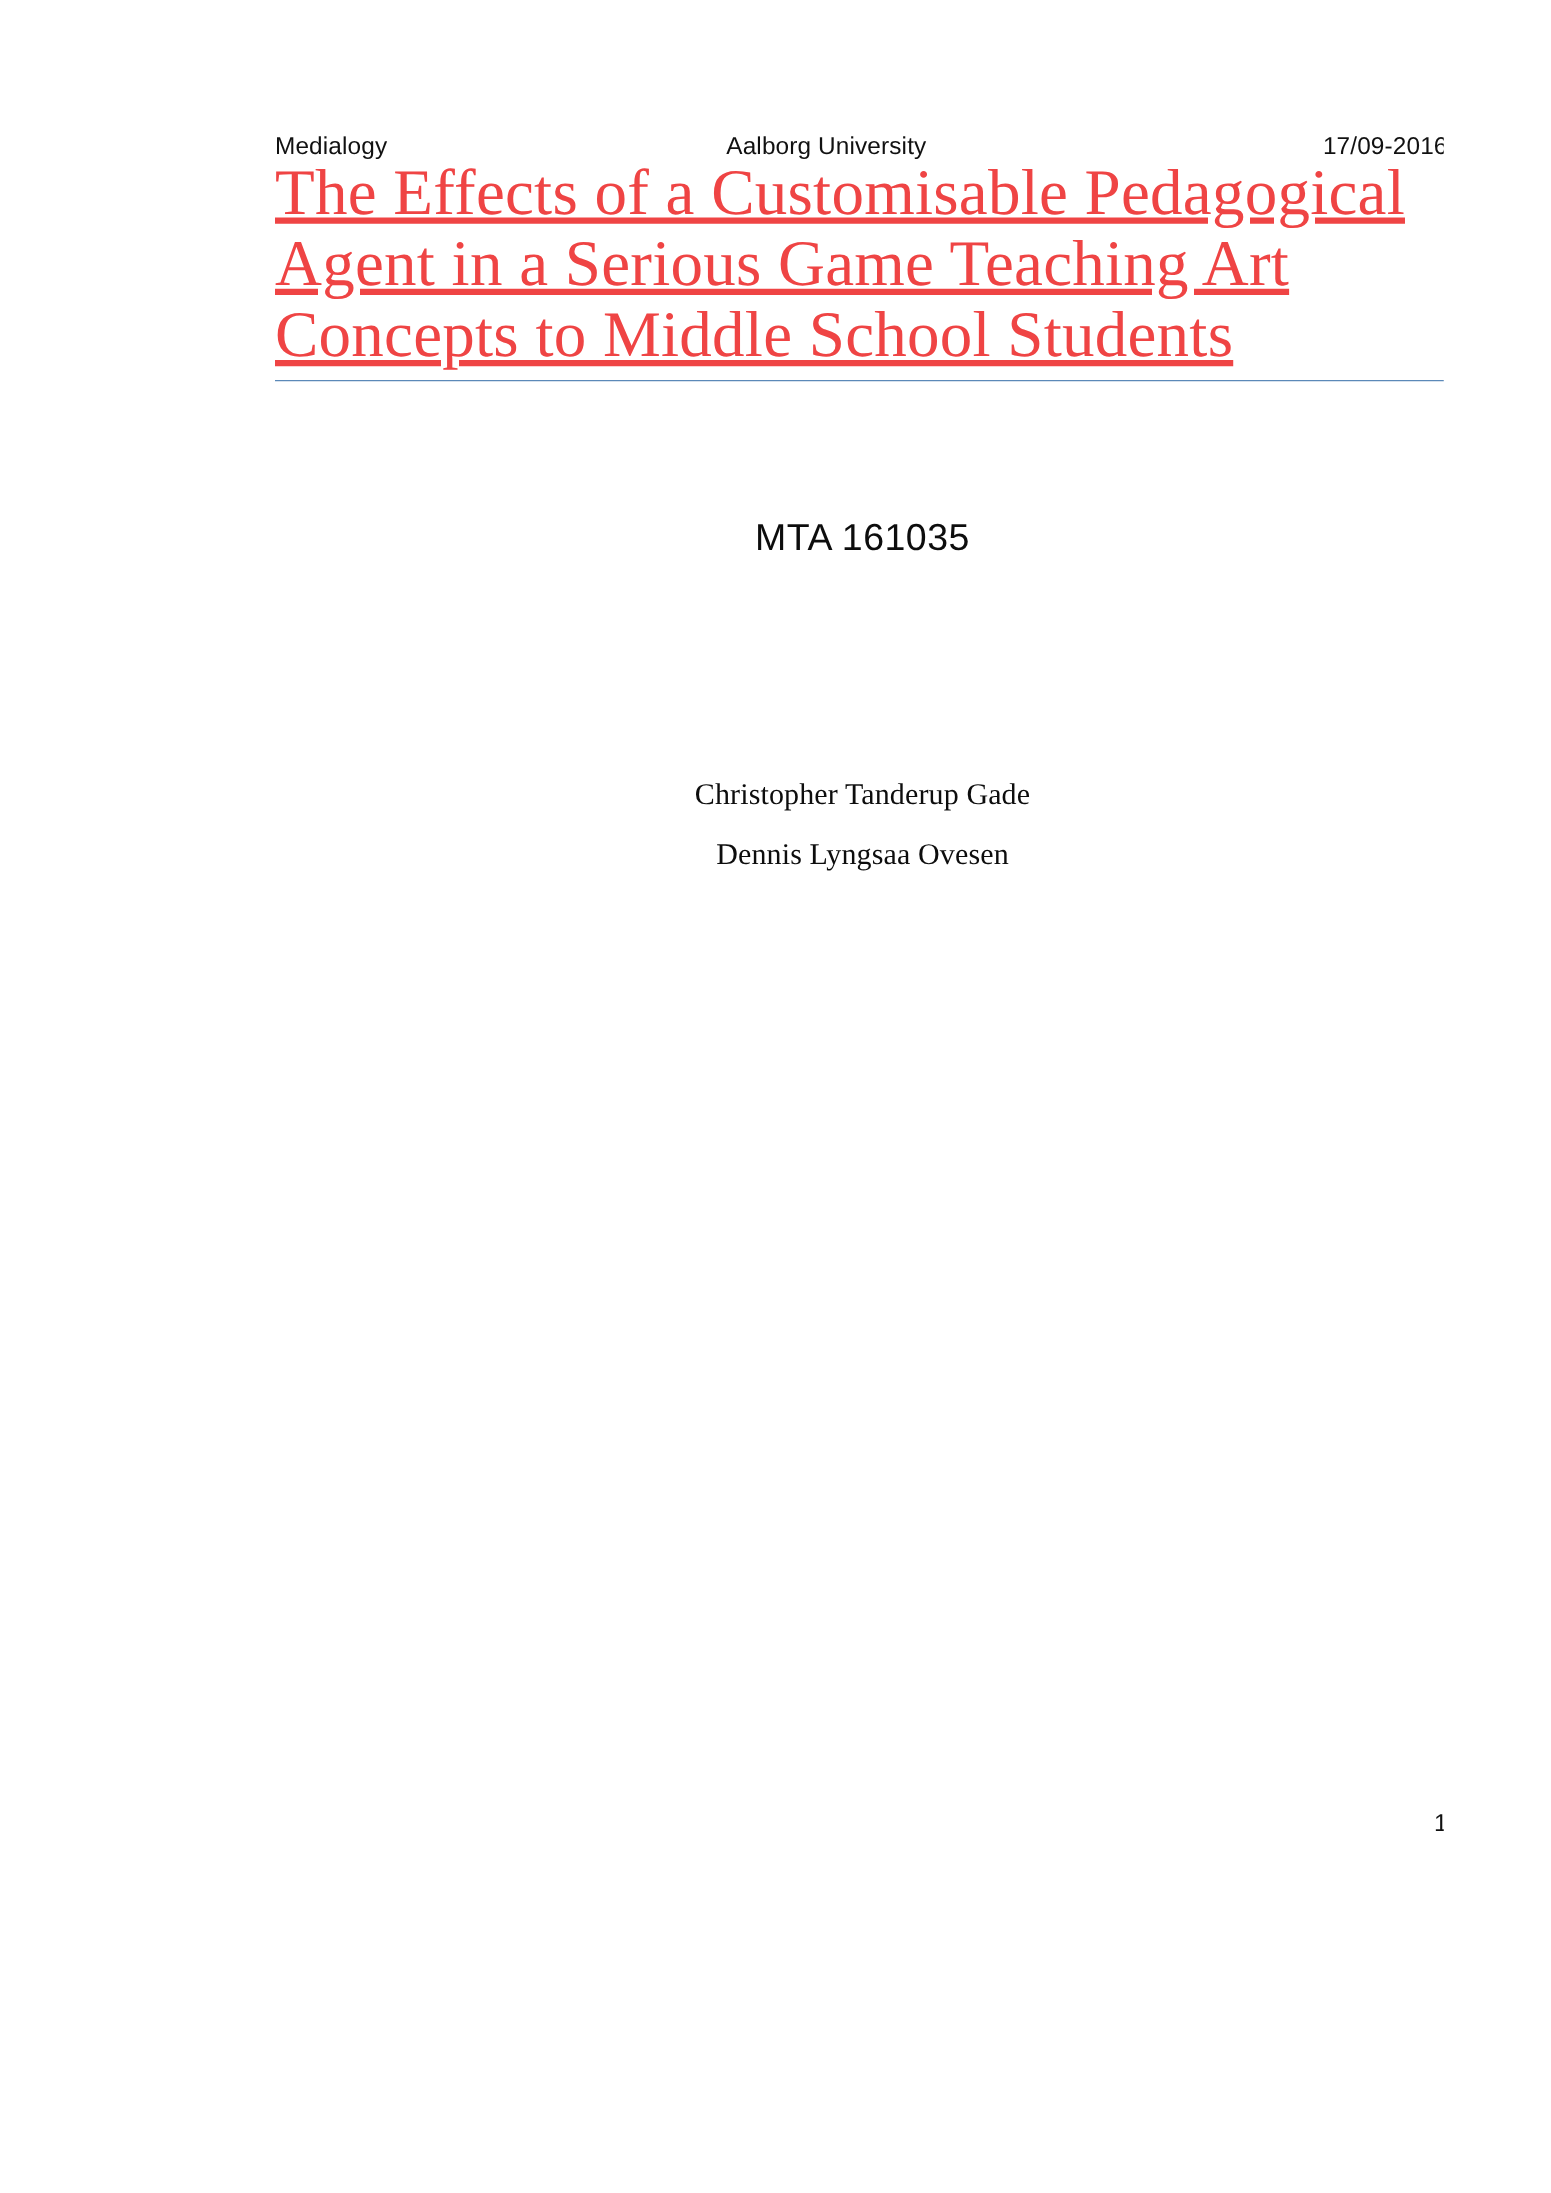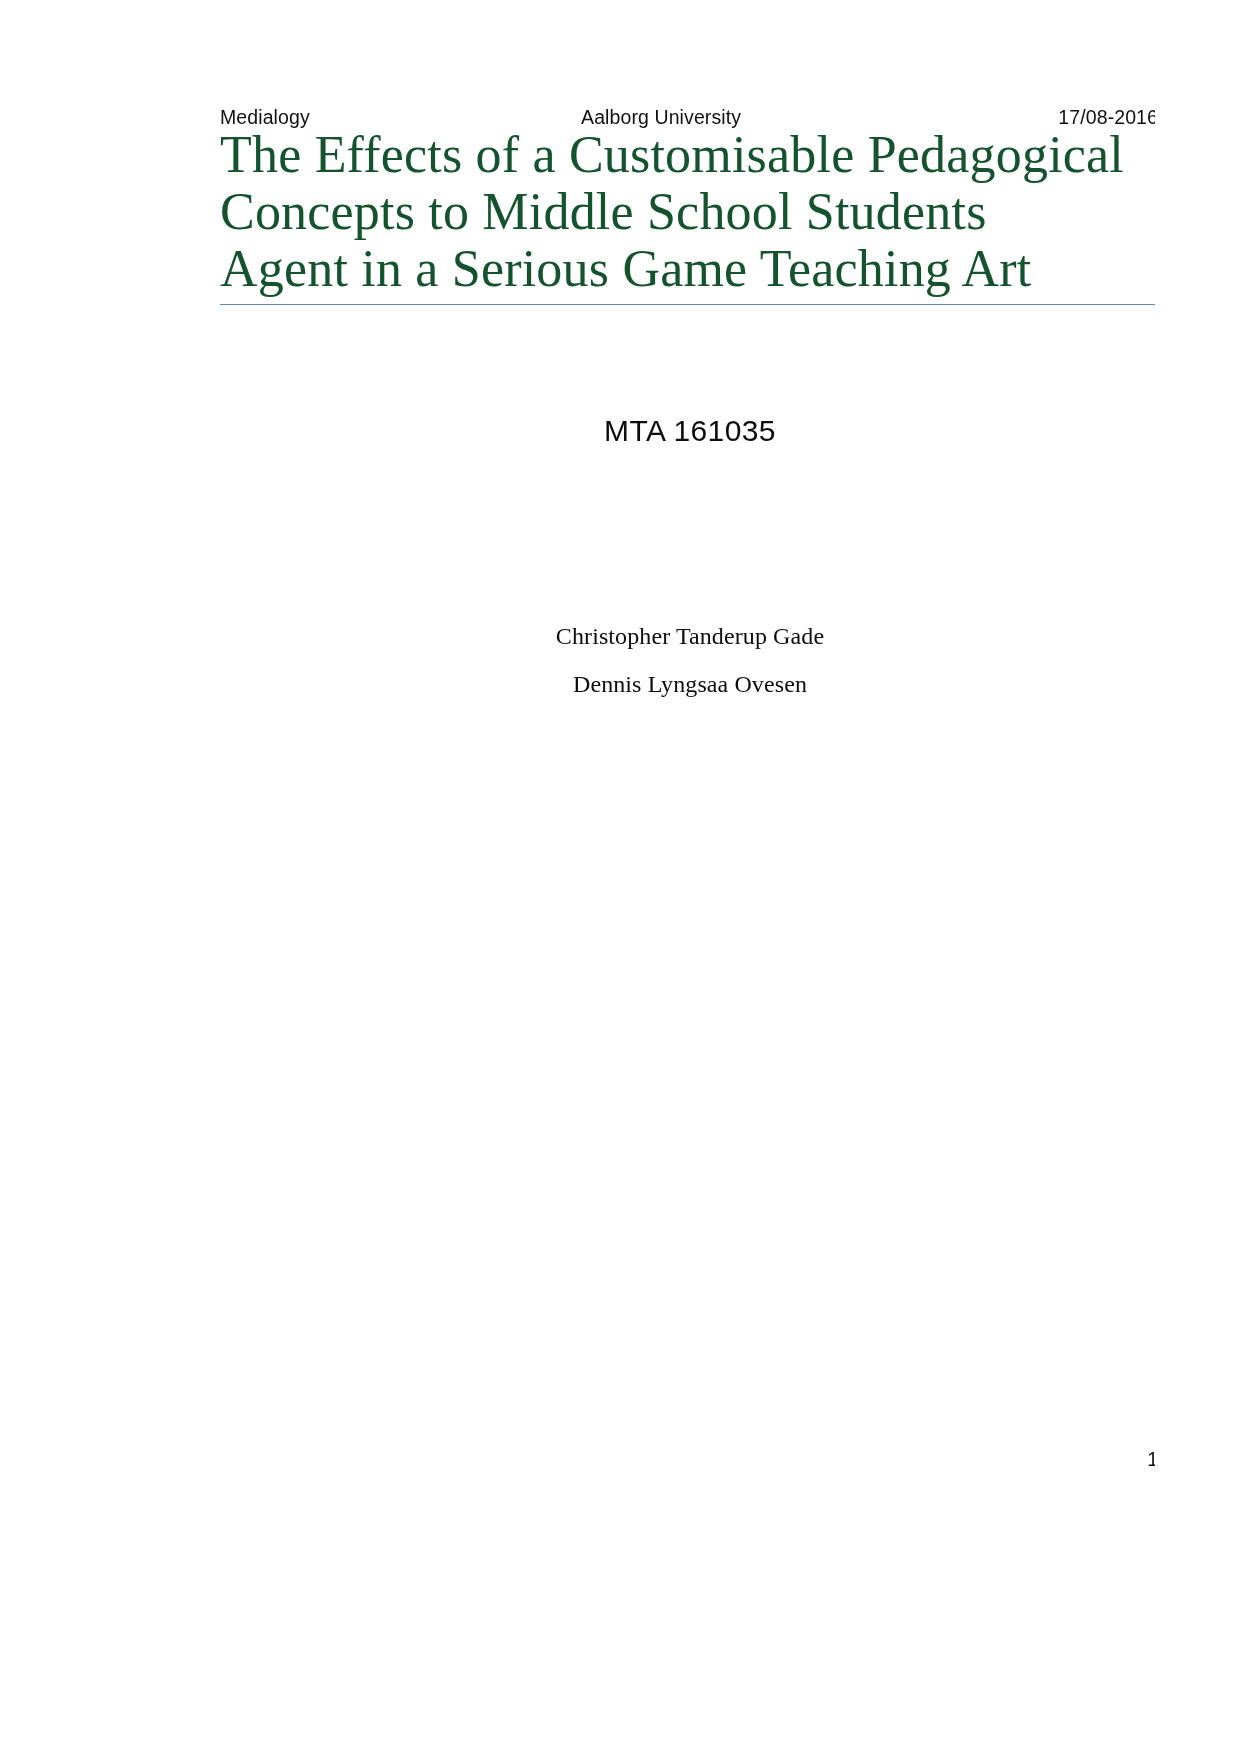--- a/index.html
+++ b/index.html
@@ -115,28 +115,28 @@
   }
 </style>
 </head>
 <body>
 
 <div class="page">
 
   <div class="doc-header">
     <span class="hdr-left">Medialogy</span>
     <span class="hdr-center">Aalborg University</span>
-    <span class="hdr-right">17/08-2016</span>
+    <span class="hdr-right">17/09-2016</span>
   </div>
 
   <div class="title-block">
-    <h1 class="doc-title" style="color: #14532d;">
+    <h1 class="doc-title" style="color: #ef4444; text-decoration: underline;">
       <span style="display: block;">The Effects of a Customisable Pedagogical</span>
+      <span style="display: block;">Agent in a Serious Game Teaching Art</span>
       <span style="display: block;">Concepts to Middle School Students</span>
-      <span style="display: block;">Agent in a Serious Game Teaching Art</span>
     </h1>
     <div class="title-rule" style="border-top-color: rgb(91, 137, 184);"></div>
   </div>
 
   <div class="meta-block">
     <div class="meta-line">MTA 161035</div>
   </div>
 
   <div class="authors-block">
     <div class="author-line">Christopher Tanderup Gade</div>

